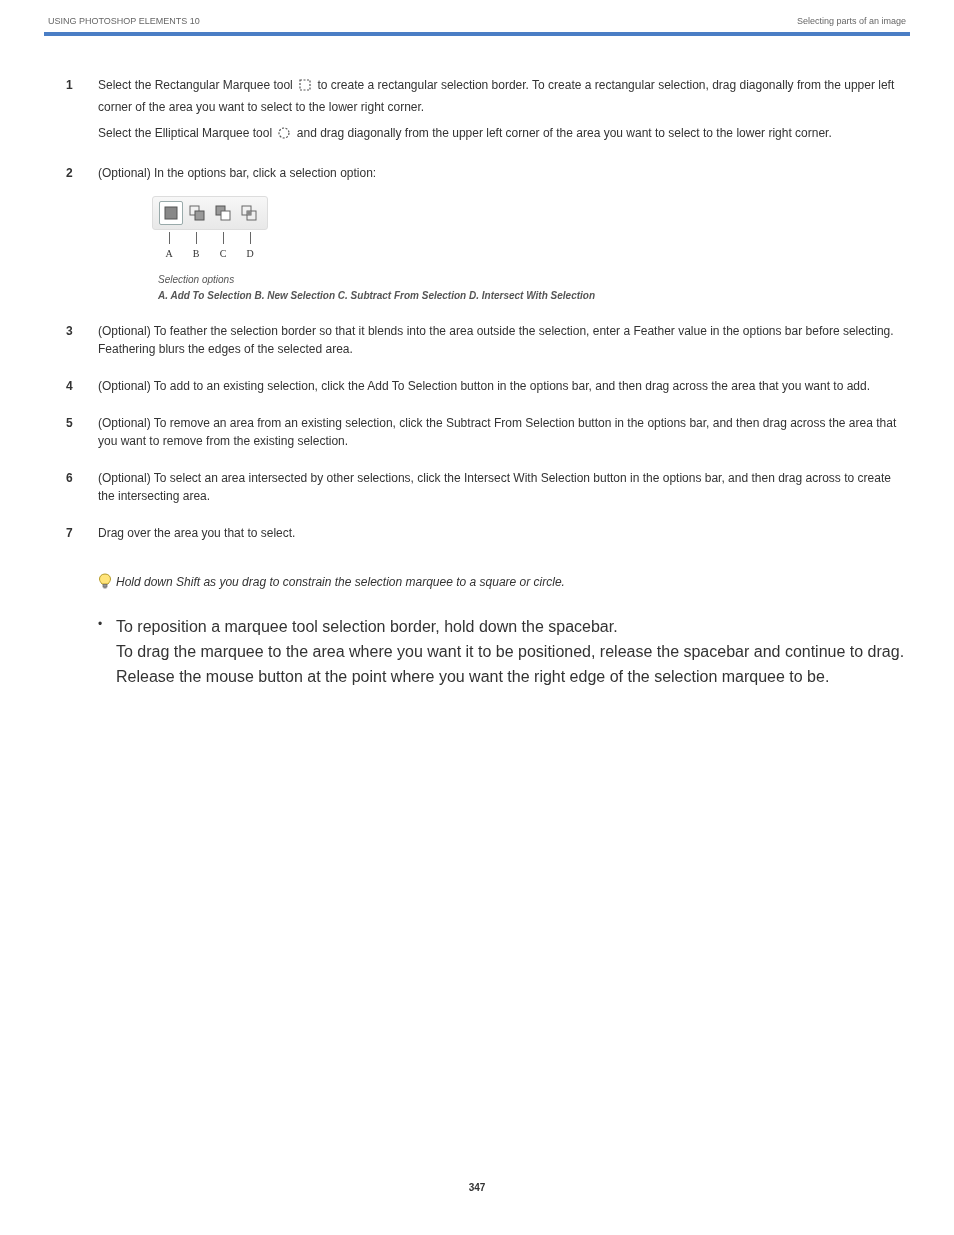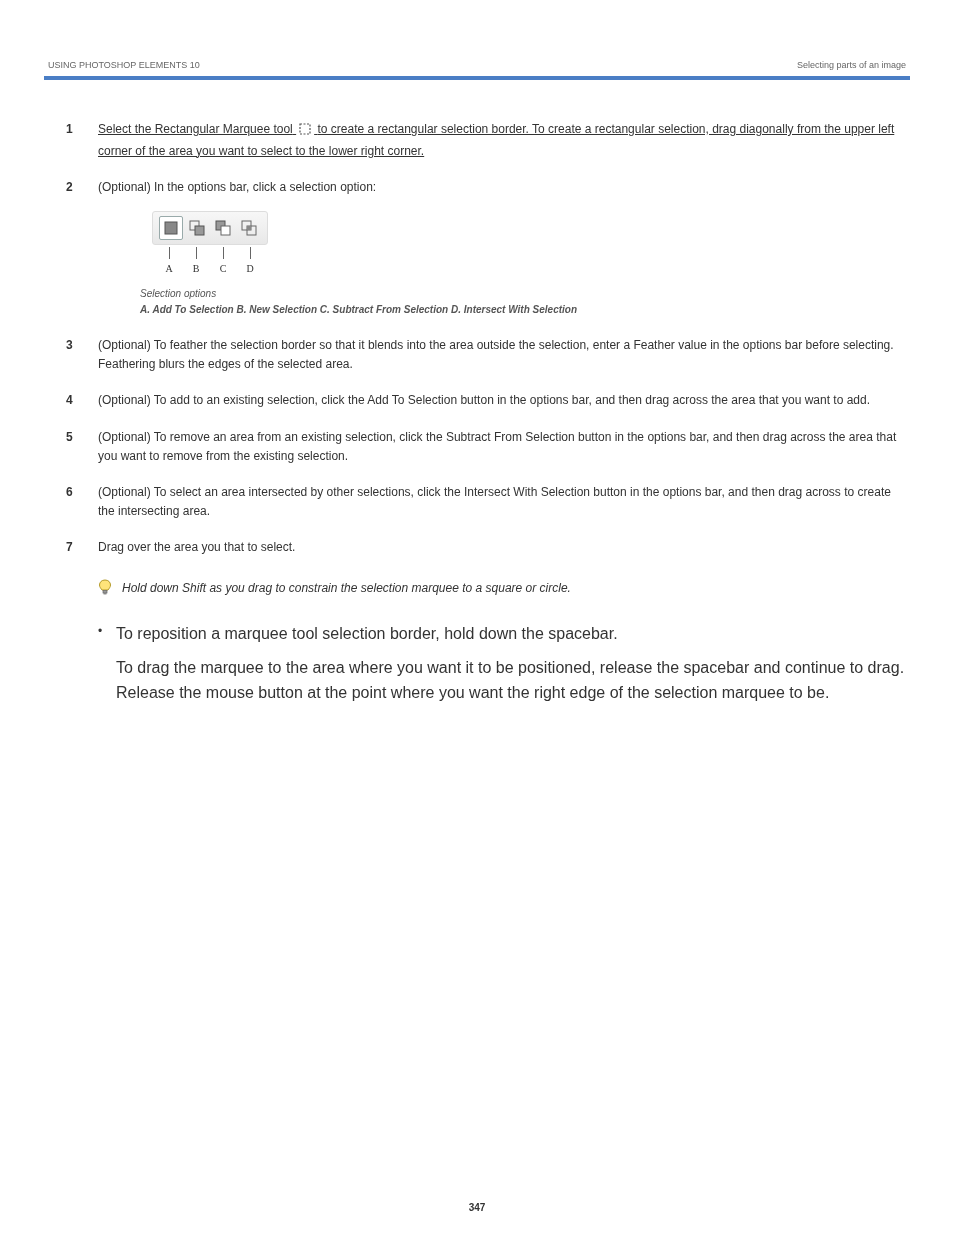--- a/index.html
+++ b/index.html
@@ -8,21 +8,21 @@
     background: #ffffff;
     font-family: "Segoe UI", "Helvetica Neue", Arial, sans-serif;
     color: #333;
   }
   .page {
     width: 954px;
     height: 1235px;
     margin: 0 auto;
     position: relative;
     box-sizing: border-box;
-    padding: 60px 44px 0 44px;
+    padding: 16px 44px 0 44px;
   }
   .header-line {
     display: flex;
     justify-content: space-between;
     font-size: 9px;
     color: #666;
     margin-bottom: 6px;
     padding: 0 4px;
   }
   .header-right {
@@ -103,29 +103,29 @@
     display: block;
     width: 1px;
     height: 12px;
     background: #666;
     margin: 0 auto 2px auto;
   }
   .caption {
     font-size: 10px;
     font-style: italic;
     color: #555;
-    margin-left: 42px;
+    margin-left: 60px;
     line-height: 1.6;
     max-width: 680px;
   }
   .caption b { font-style: italic; font-weight: 700; }
   .tip-row {
     display: flex;
-    gap: 10px;
-    margin: 22px 0 10px 54px;
+    gap: 4px;
+    margin: 30px 0 10px 54px;
     align-items: flex-start;
   }
   .tip-icon {
     flex: 0 0 auto;
   }
   .bulleted {
     margin-left: 72px;
     padding: 0;
   }
   .bulleted > li {
@@ -142,28 +142,28 @@
     top: 0;
     font-size: 12px;
   }
   .inline-icon {
     display: inline-block;
     vertical-align: -3px;
     margin: 0 2px;
   }
   .pagenum {
     position: absolute;
-    bottom: 22px;
+    bottom: 42px;
     left: 0;
     width: 100%;
     text-align: center;
     font-size: 10px;
     font-weight: 700;
   }
-  .small-gap { margin-top: 8px; text-decoration: underline; }
+  .small-gap { margin-top: 8px; }
 </style>
 </head>
 <body>
 
 <div class="page">
 
   <div class="header-line">
     <span>USING PHOTOSHOP ELEMENTS 10</span>
     <span class="header-right">Selecting parts of an image</span>
   </div>
@@ -176,20 +176,29 @@
       <p class="body small-gap">
         <span>Select the Rectangular Marquee tool</span>
         <span class="inline-icon">
           <svg width="14" height="14" viewBox="0 0 14 14">
             <rect x="2" y="2" width="10" height="10" fill="none" stroke="#555" stroke-width="1.2" stroke-dasharray="2 1.5"></rect>
           </svg>
         </span>
         <span> to create a rectangular selection border. To create a rectangular selection, drag diagonally from the upper left corner of the area you want to select to the lower right corner.</span>
       </p>
 
+      <p class="body small-gap">
+        <span>Select the Elliptical Marquee tool</span>
+        <span class="inline-icon">
+          <svg width="14" height="14" viewBox="0 0 14 14">
+            <circle cx="7" cy="7" r="5" fill="none" stroke="#555" stroke-width="1.2" stroke-dasharray="2 1.5"></circle>
+          </svg>
+        </span>
+        <span> and drag diagonally from the upper left corner of the area you want to select to the lower right corner.</span>
+      </p>
     </li>
 
     <li class="body">
       <p class="body">(Optional) In the options bar, click a selection option:</p>
 
       <div class="toolbar-figure">
         <div class="toolbar-bg">
           <div class="tool-btn active">
             <svg width="16" height="16" viewBox="0 0 16 16">
               <rect x="2" y="2" width="12" height="12" fill="#888" stroke="#555"></rect>
@@ -243,18 +252,18 @@
         <rect x="5" y="11.5" width="4" height="2.5" fill="#999" stroke="#666" stroke-width="0.7"></rect>
         <rect x="5.5" y="14.2" width="3" height="1.2" fill="#777"></rect>
       </svg>
     </span>
     <p class="body" style="font-style:italic">Hold down Shift as you drag to constrain the selection marquee to a square or circle.</p>
   </div>
 
   <ul class="bulleted">
     <li>
       <span>To reposition a marquee tool selection border, hold down the spacebar.</span>
-      <div style="margin-top:10px">To drag the marquee to the area where you want it to be positioned, release the spacebar and continue to drag. Release the mouse button at the point where you want the right edge of the selection marquee to be.</div>
+      <div style="">To drag the marquee to the area where you want it to be positioned, release the spacebar and continue to drag. Release the mouse button at the point where you want the right edge of the selection marquee to be.</div>
     </li>
   </ul>
 
   <div class="pagenum">347</div>
 </div>
 
 </body></html>

